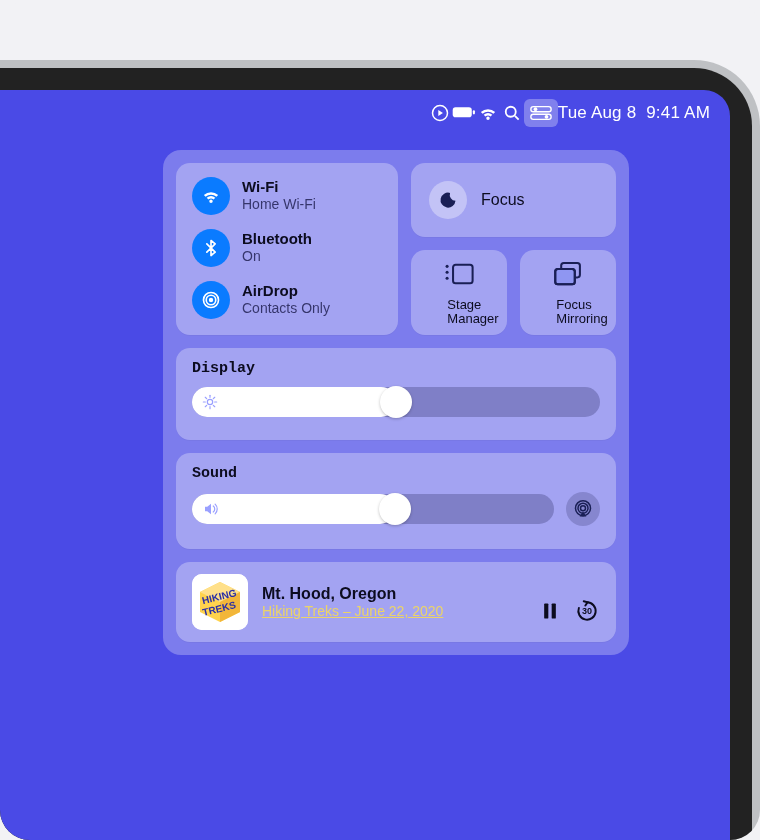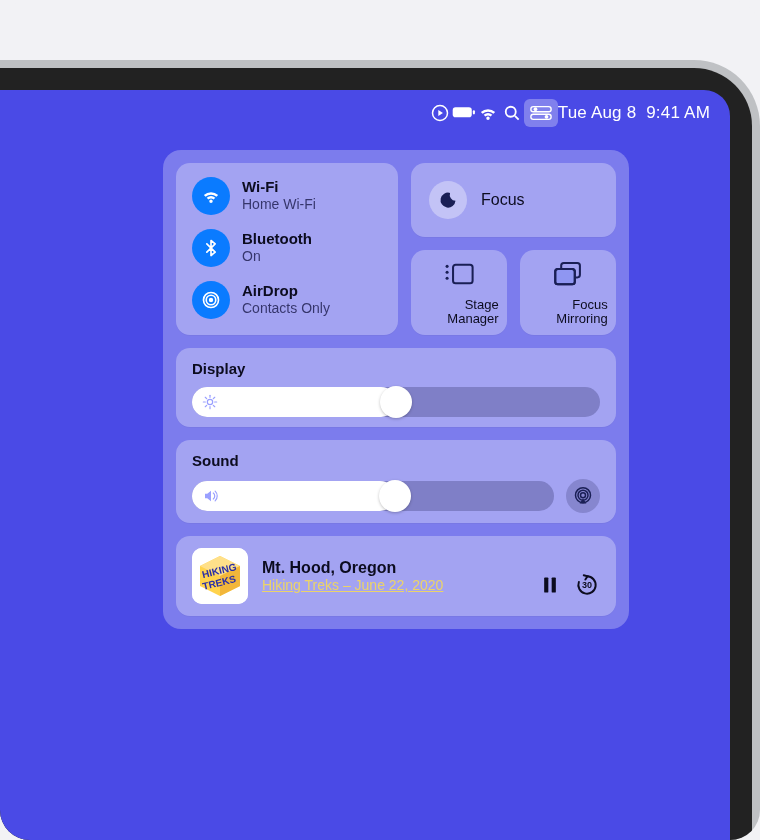--- a/index.html
+++ b/index.html
@@ -112,24 +112,24 @@
   .focus-label { font-size: 16px; font-weight: 400; color: #0c0c1f; }
 
   .two-tiles { display: flex; gap: 13px; flex: 1; }
   .tile {
     flex: 1;
     display: flex; flex-direction: column; align-items: center; justify-content: center;
     gap: 10px;
     padding: 10px 4px 8px;
   }
   .tile svg { width: 34px; height: 28px; }
-  .tile .tile-label { font-size: 13px; color: #0c0c1f; text-align: right; line-height: 1.1; white-space: pre-line; margin-left: 28px; }
-
-  
-  .slider-card { padding: 12px 16px 10px; }
+  .tile .tile-label { font-size: 13px; color: #0c0c1f; text-align: left; line-height: 1.1; white-space: pre-line; margin-left: 28px; }
+
+  
+  .slider-card { padding: 12px 16px 23px; font-family: Liberation Mono, monospace; }
   .slider-card .label { font-size: 15px; font-weight: 700; color: #0c0c1f; margin-bottom: 10px; }
   .slider-row { display: flex; align-items: center; gap: 12px; }
   .slider-track {
     position: relative;
     flex: 1;
     height: 30px;
     border-radius: 15px;
     background: rgba(20,20,70,0.25);
     overflow: visible;
   }

